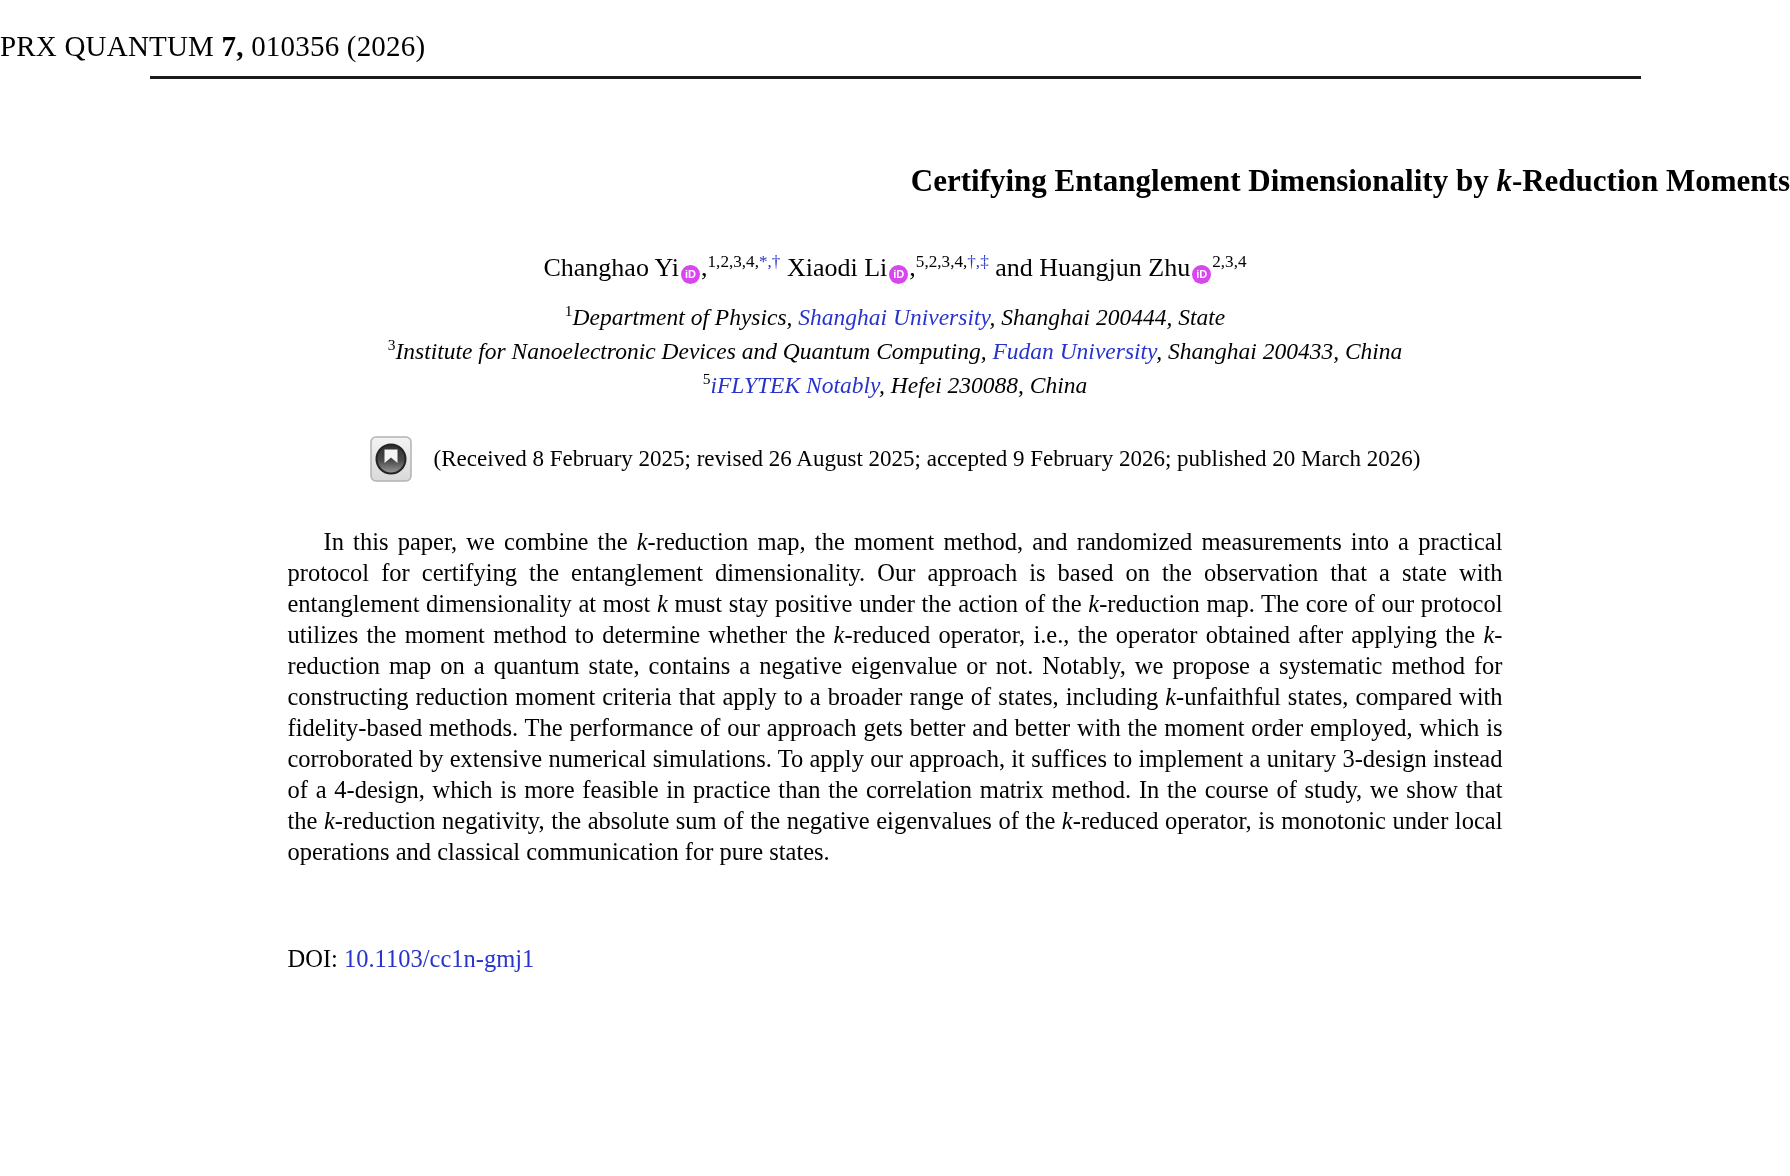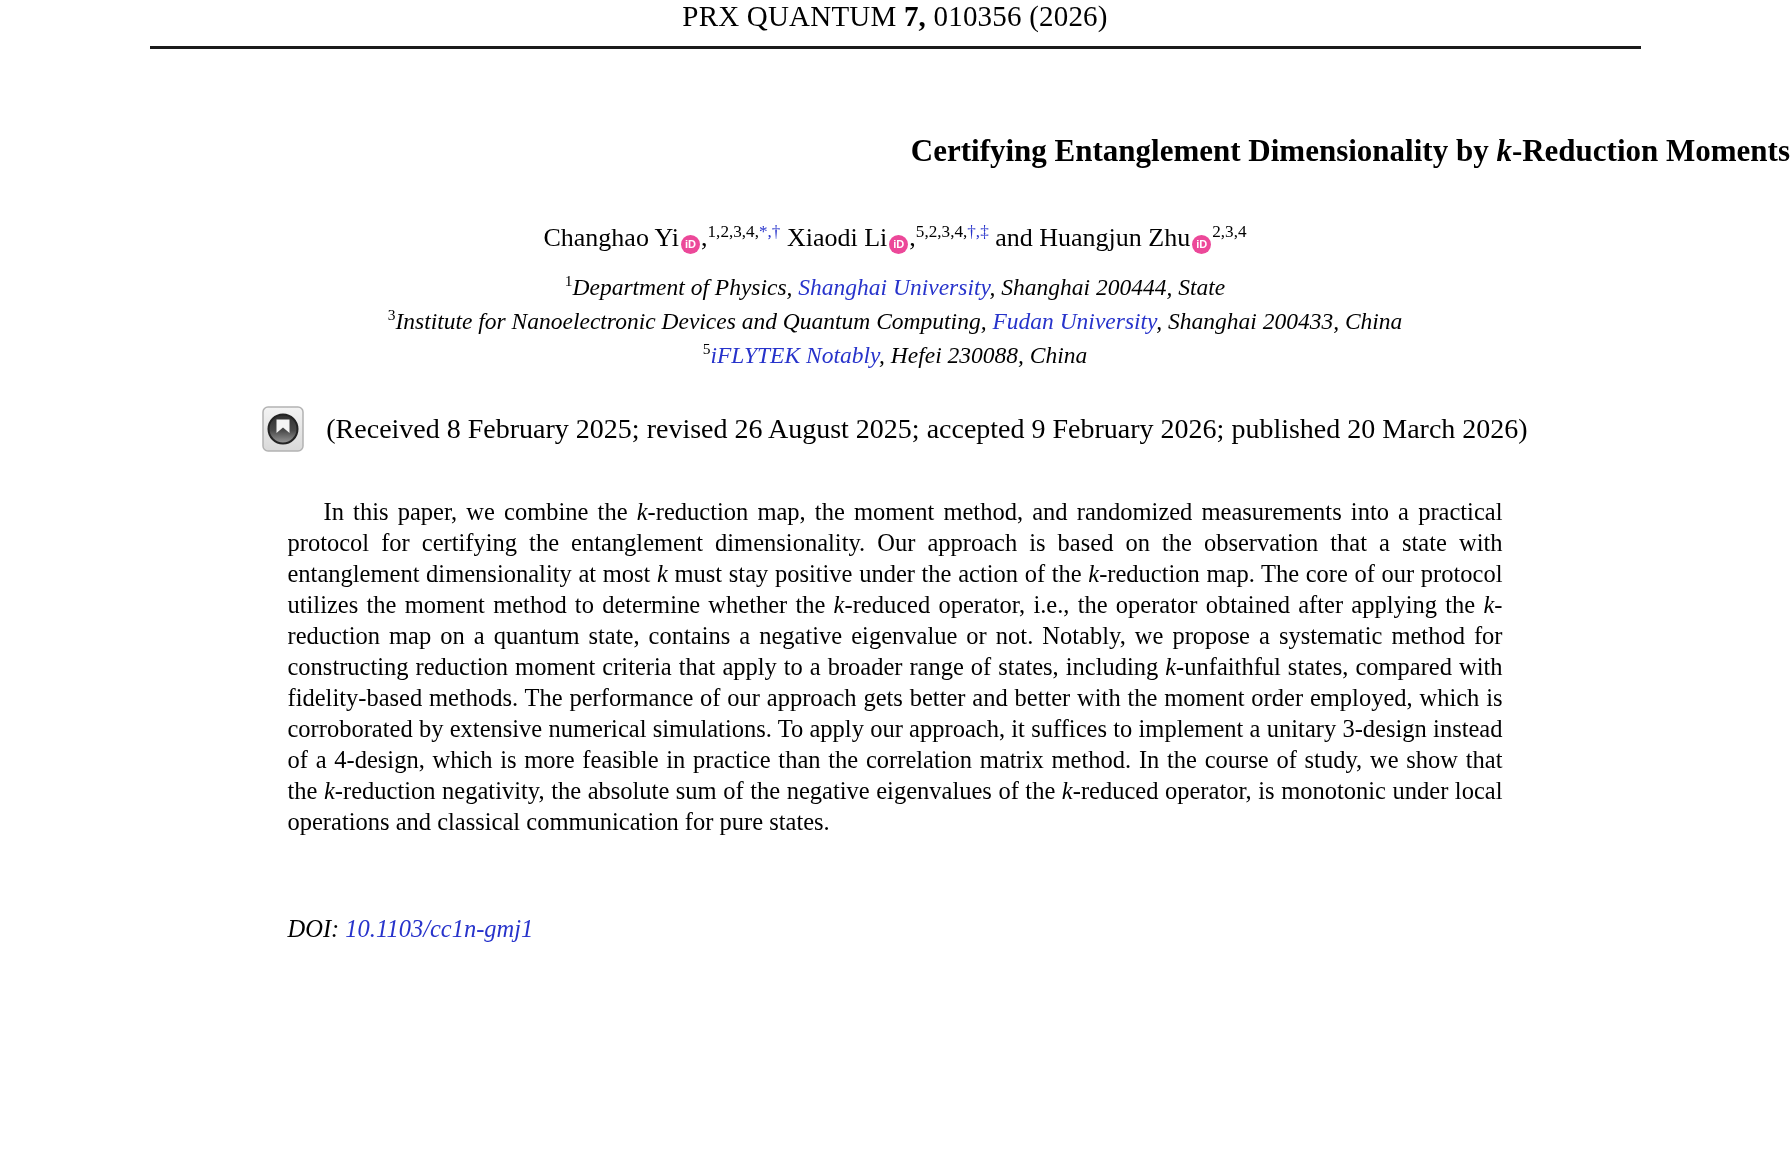--- a/index.html
+++ b/index.html
@@ -1,21 +1,21 @@
 <!DOCTYPE html>
 <html><head>
 <meta charset="utf-8">
 <style>
   html,body{margin:0;padding:0;}
   body{
     width:1790px;height:1176px;overflow:hidden;background:#ffffff;
     font-family:"Liberation Serif","DejaVu Serif",serif;color:#000;
   }
   .page-header{
-    text-align:center;font-size:29px;letter-spacing:0.2px;
+    text-align:left;padding-top:30px;font-size:29px;letter-spacing:0.2px;
   }
   .bold{font-weight:bold;}
   .it{font-style:italic;}
   .header-rule{
     width:1491px;height:3px;background:#1b1b1b;margin:13px auto 0 auto;
   }
   .paper-title{
     text-align:right;margin-top:84px;font-size:31px;font-weight:bold;
   }
   .paper-title .it{font-weight:bold;}
@@ -24,34 +24,34 @@
   }
   sup{font-size:66%;line-height:0;vertical-align:baseline;position:relative;top:-0.55em;}
   .link{color:#2733cb;text-decoration:none;cursor:pointer;}
   .affiliations{
     margin:16px auto 0 auto;max-width:1270px;text-align:center;
     font-style:italic;font-size:23.5px;line-height:34px;
   }
   .affiliation-line sup{font-style:normal;}
   .orcid-icon{
     display:inline-block;width:19px;height:19px;border-radius:50%;
-    background:#ec4899;color:#fff;text-align:center;
+    background:#d946ef;color:#fff;text-align:center;
     font:bold 11px/19px "Liberation Sans",sans-serif;
     vertical-align:-2px;margin:0 1px 0 2px;cursor:pointer;
   }
   .received-row{
     display:flex;align-items:center;justify-content:center;
-    margin-top:34px;font-size:28px;gap:22px;
+    margin-top:34px;font-size:23px;gap:22px;
   }
   .crossmark{flex:0 0 auto;cursor:pointer;}
   .abstract-wrap{width:1215px;margin:44px auto 0 auto;}
   .abstract-text{
     font-size:24.5px;line-height:31px;text-align:justify;text-indent:36px;
   }
-  .doi-line{margin-top:78px;font-size:24.5px;text-align:left;font-style:italic;}
+  .doi-line{margin-top:78px;font-size:24.5px;text-align:left;}
 </style>
 </head>
 <body>
 
 <div class="page-header"><span>PRX QUANTUM </span><span class="bold">7,</span><span> 010356 (2026)</span></div>
 
 <div class="header-rule"></div>
 
 <div class="paper-title"><span>Certifying Entanglement Dimensionality by </span><span class="it">k</span><span>-Reduction Moments</span></div>
 

